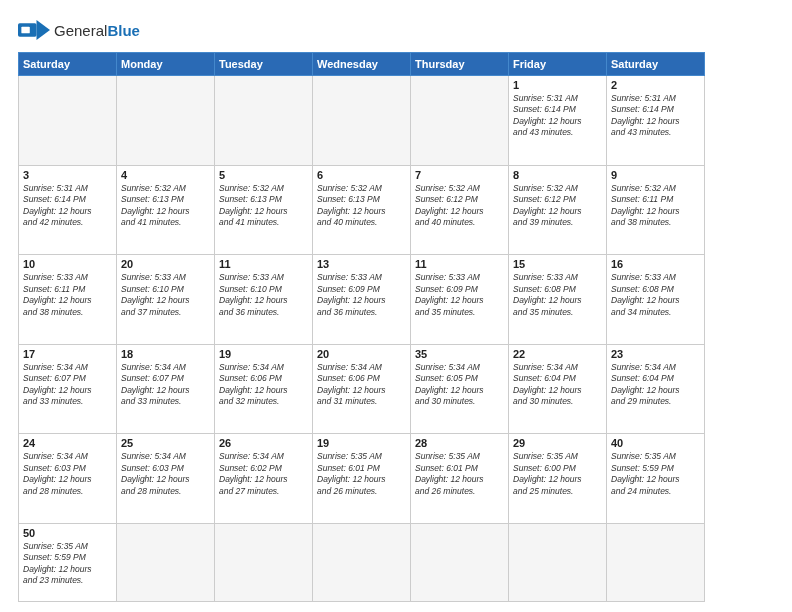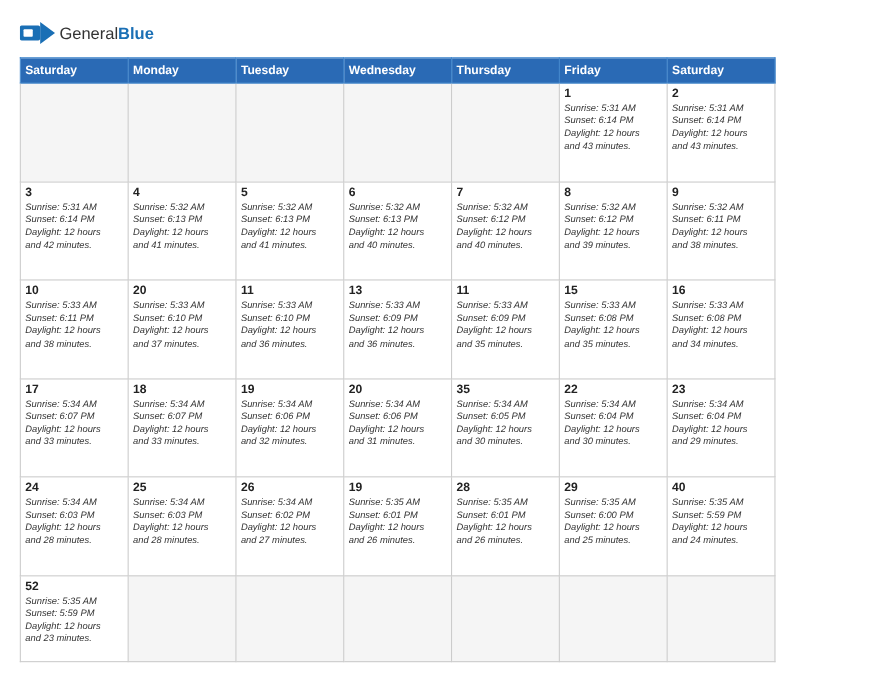--- a/index.html
+++ b/index.html
@@ -344,21 +344,21 @@
           <td>
             <span class="day-number">40</span>
             <div class="day-info" style="white-space: pre-line;">Sunrise: 5:35 AM
 Sunset: 5:59 PM
 Daylight: 12 hours
 and 24 minutes.</div>
           </td>
         </tr>
         <tr>
           <td class="last-row-cell" style="height: 68px;">
-            <span class="day-number">52</span>
+            <span class="day-number">50</span>
             <div class="day-info" style="white-space: pre-line;">Sunrise: 5:35 AM
 Sunset: 5:59 PM
 Daylight: 12 hours
 and 23 minutes.</div>
           </td>
           <td class="empty last-row-cell" style="height: 68px;"></td>
           <td class="empty last-row-cell" style="height: 68px;"></td>
           <td class="empty last-row-cell" style="height: 68px;"></td>
           <td class="empty last-row-cell" style="height: 68px;"></td>
           <td class="empty last-row-cell" style="height: 68px;"></td>

